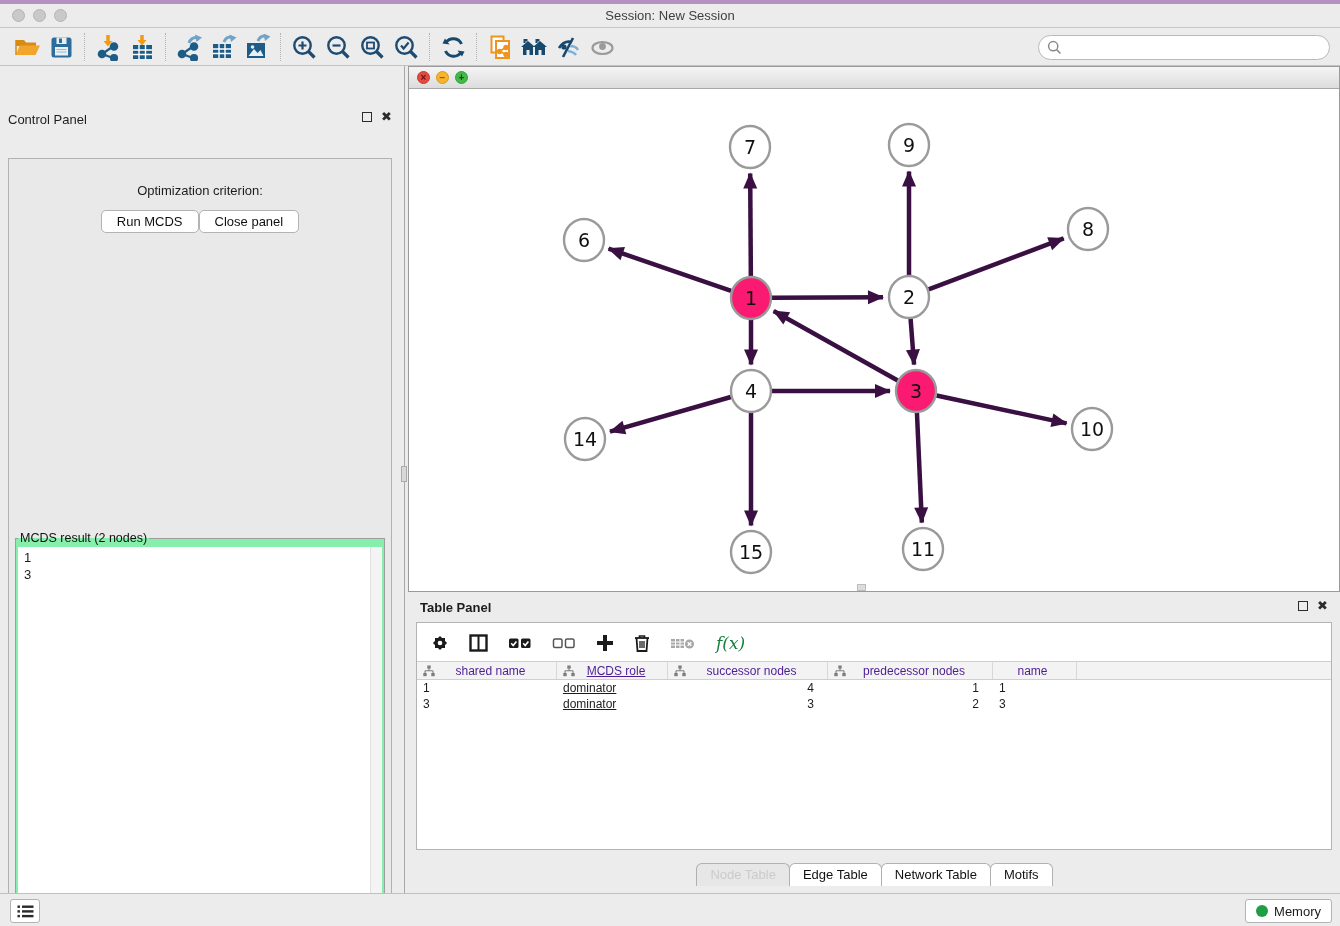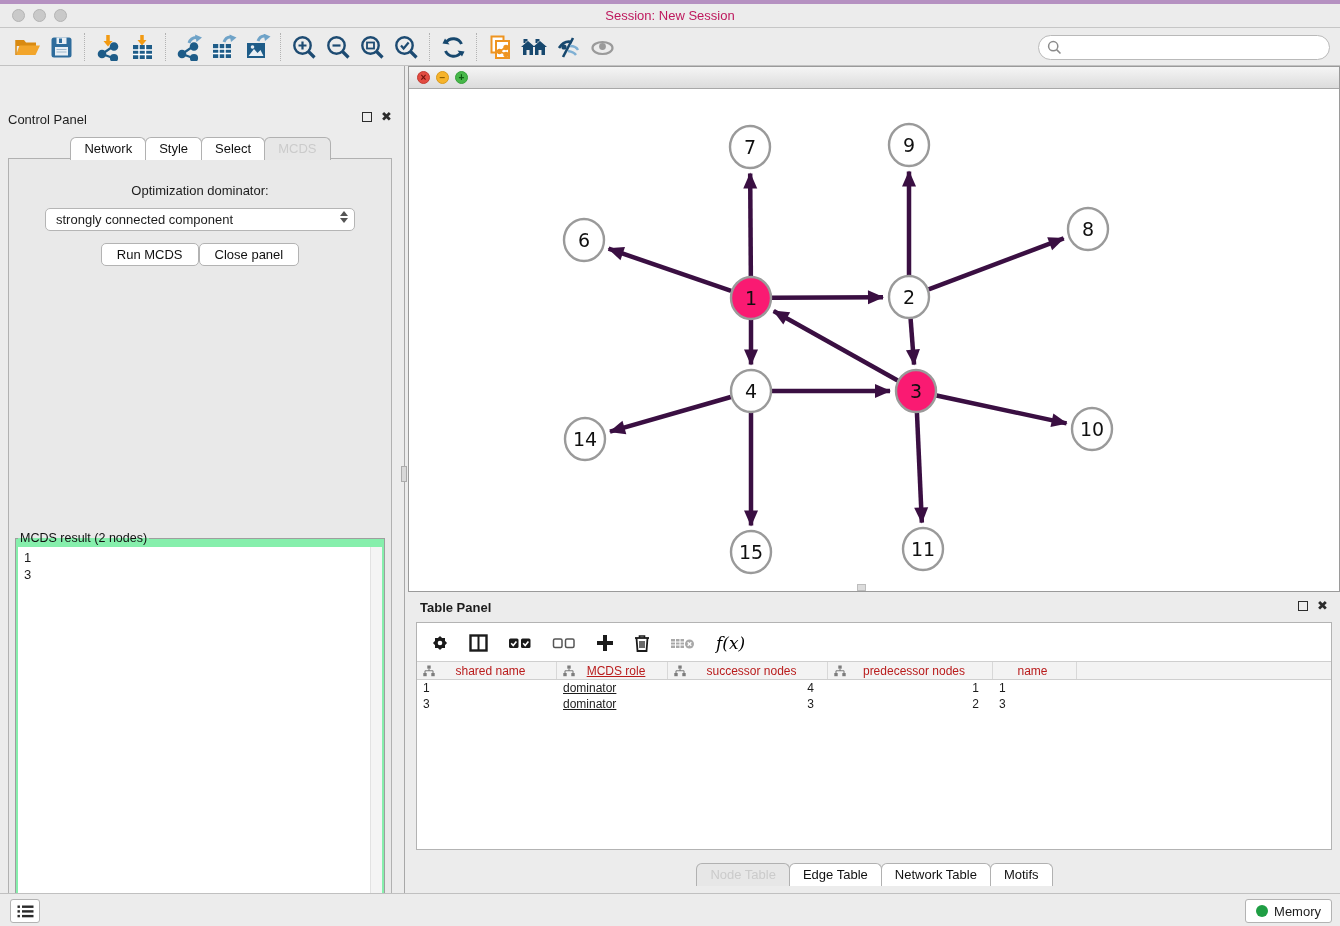--- a/index.html
+++ b/index.html
@@ -7,21 +7,21 @@
   body {
     font-family: "Liberation Sans", "DejaVu Sans", sans-serif;
     background:#ececec; position:relative; font-size:13px; color:#1c1c1c;
   }
   
   .titlebar { position:absolute; left:0; top:0; width:1340px; height:28px;
     background:#ececec; border-bottom:1px solid #c6c6c6; }
   .titlebar .accent { position:absolute; left:0; top:0; width:100%; height:4px; background:#b591c1; }
   .tl-group { position:absolute; left:12px; top:9px; display:flex; gap:8px; }
   .tl { width:13px; height:13px; border-radius:50%; background:#c9c9c9; border:1px solid #b4b4b4; }
-  .titlebar .wtitle { position:absolute; left:0; right:0; top:8px; text-align:center; color:#be185d; font-size:13px; }
+  .titlebar .wtitle { position:absolute; left:0; right:0; top:8px; text-align:center; color:#404040; font-size:13px; }
   
   .toolbar { position:absolute; left:0; top:29px; width:1340px; height:37px;
     background:#ececec; border-bottom:1px solid #c2c2c2; display:flex; align-items:center; padding:0 10px; }
   .tbtn { width:34px; height:30px; display:flex; align-items:center; justify-content:center; cursor:default; }
   .tsep { width:0; height:28px; border-left:1px dotted #b3b3b3; margin:0 6px; }
   .search-wrap { margin-left:auto; width:292px; height:25px; border:1px solid #b9b9b9; border-radius:13px;
     background:#fff; display:flex; align-items:center; padding:0 8px; gap:5px; }
   .search-wrap input { border:none; outline:none; flex:1; font-size:13px; background:transparent; }
   
   .control-panel { position:absolute; left:0; top:66px; width:400px; height:827px; background:#ececec;margin-top:40px; }
@@ -70,23 +70,23 @@
   .graph-area { position:relative; width:929px; height:501px; }
   .net-grip { position:absolute; left:448px; bottom:0; width:9px; height:7px; background:#dcdcdc; border:1px solid #bdbdbd; }
   
   .table-panel { position:absolute; left:408px; top:592px; width:932px; height:301px; background:#ececec; }
   .tp-header { position:relative; height:30px; }
   .tp-header .ptitle { position:absolute; left:12px; top:8px;font-weight:bold; }
   .tp-header .panel-icons { right:12px; top:9px; }
   .tp-box { position:absolute; left:8px; right:8px; top:30px; height:228px; background:#fff; border:1px solid #b3b3b3; }
   .tp-toolbar { display:flex; align-items:center; gap:20px; padding:10px 14px 8px; }
   .tp-toolbar .ticon { display:flex; align-items:center; }
-  .fx { font-family:"DejaVu Serif","Liberation Serif",serif; font-style:italic; font-size:17px; color:#000000; }
+  .fx { font-family:"DejaVu Serif","Liberation Serif",serif; font-style:italic; font-size:17px; color:#15803d; }
   .tbl-head { display:flex; height:19px; border-top:1px solid #cfcfcf; border-bottom:1px solid #cfcfcf; background:#f3f3f3; }
-  .th-cell { display:flex; align-items:center; border-right:1px solid #d8d8d8; font-size:12px; color:#b91c1c;
+  .th-cell { display:flex; align-items:center; border-right:1px solid #d8d8d8; font-size:12px; color:#4c1d95;
     padding-left:6px; position:relative; }
   .th-cell .lbl { flex:1; text-align:center; padding-right:10px; }
   .tbl-row { display:flex; height:16px; font-size:12px; }
   .td { padding:1px 6px 0; white-space:nowrap; overflow:hidden; }
   .c0 { width:140px; } .c1 { width:111px;text-decoration:underline; } .c2 { width:160px; } .c3 { width:165px; } .c4 { width:84px; }
   .ar { text-align:right; padding-right:14px; }
   .tp-tabs { position:absolute; left:0; right:0; bottom:7px; display:flex; justify-content:center; }
   
   .status-bar { position:absolute; left:0; top:893px; width:1340px; height:33px;
     background:#ececec; border-top:1px solid #c0c0c0; }
@@ -262,35 +262,22 @@
 </div>
 
 <div class="control-panel">
   <div class="cp-header">
     <span class="ptitle">Control Panel</span>
     <span class="panel-icons">
       <span class="float-ic"></span>
       <span class="close-ic">✖</span>
     </span>
   </div>
-  <div class="cp-tabs">
-    <span class="tab">Network</span>
-    <span class="tab">Style</span>
-    <span class="tab">Select</span>
-    <span class="tab active">MCDS</span>
-  </div>
   <div class="cp-box">
-    <div class="opt-label">Optimization dominator:</div>
-    <div class="dropdown">
-      <span>strongly connected component</span>
-      <span class="stepper">
-        <span class="up"></span>
-          <span class="dn"></span>
-      </span>
-    </div>
+    <div class="opt-label">Optimization criterion:</div>
     <div class="btn-row">
       <button class="pbtn">Run MCDS</button>
       <button class="pbtn">Close panel</button>
     </div>
     <fieldset class="result-fieldset">
       <legend>MCDS result (2 nodes)</legend>
       <div class="result-area">
         <div>1</div>
         <div>3</div>
         <div class="result-scroll"></div>

